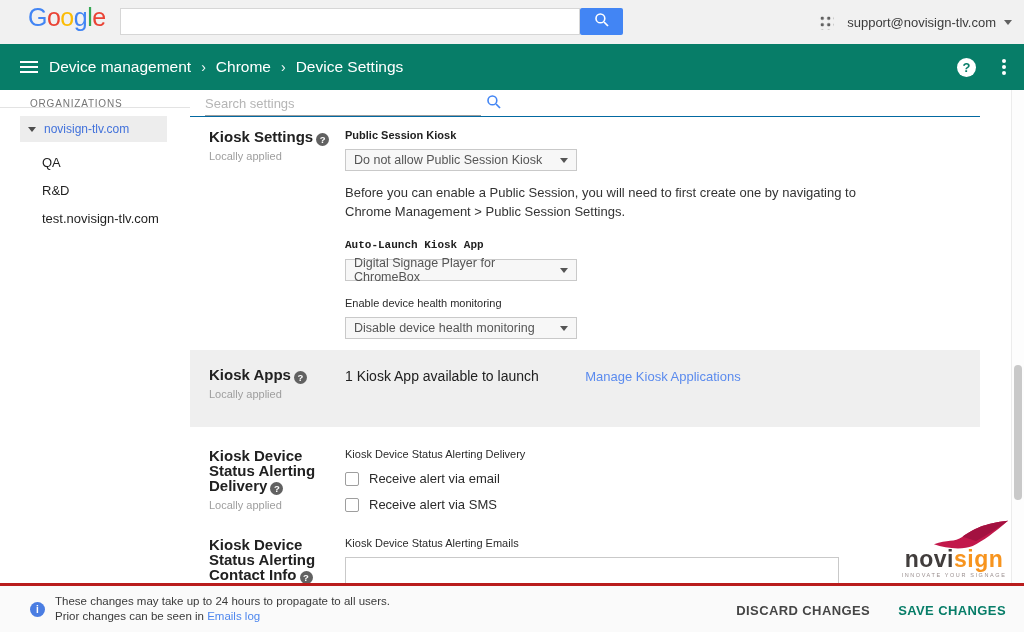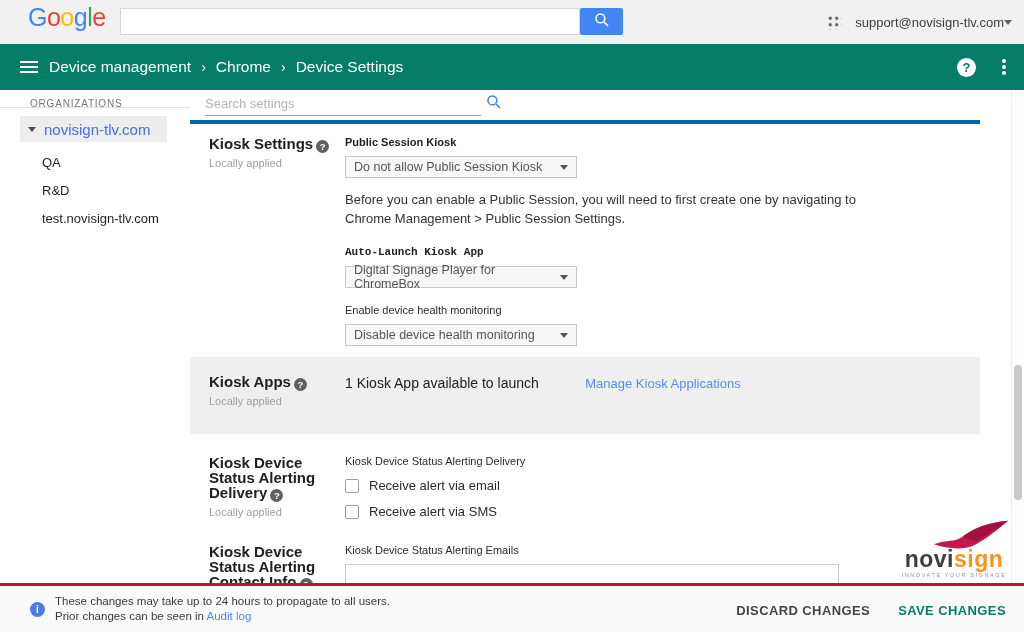--- a/index.html
+++ b/index.html
@@ -14,21 +14,21 @@
   .google-logo .l2 { color:#FBBC05; }
   .google-logo .l4 { color:#34A853; }
   .top-search-input { position:absolute; left:120px; top:8px; width:460px; height:27px;
     border:1px solid #d6d6d6; background:#fff; font-size:13px; padding:0 8px; outline:none; }
   .top-search-btn { position:absolute; left:580px; top:8px; width:43px; height:27px;
     background:#4285f4; border:none; border-radius:2px; display:flex; align-items:center; justify-content:center; cursor:pointer; }
   .top-right { position:absolute; right:12px; top:0; height:44px; display:flex; align-items:center; gap:13px; }
   .apps-icon { width:16px; height:16px;
     background-image:radial-gradient(circle,#616161 1.7px,transparent 1.9px);
     background-size:6.5px 6.5px; background-position:1px 1px; cursor:pointer; }
-  .account { font-size:13px; color:#3c3c3c; display:flex; align-items:center; gap:0; cursor:pointer; }
+  .account { font-size:13px; color:#3c3c3c; display:flex; align-items:center; gap:8px; cursor:pointer; }
   .caret-down { width:0; height:0; border-left:4px solid transparent; border-right:4px solid transparent; border-top:5px solid #616161; }
 
   
   .appbar { height:46px; background:#077d68; display:flex; align-items:center; color:#fff; position:relative; }
   .menu-icon { margin-left:20px; width:18px; cursor:pointer; }
   .menu-icon span { display:block; height:2px; background:#fff; margin:3px 0; }
   .breadcrumb { display:flex; align-items:center; margin-left:11px; font-size:15.5px; }
   .crumb { cursor:pointer; }
   .crumb-sep { margin:0 10px; font-size:14px; color:rgba(255,255,255,.95); }
   .appbar-right { position:absolute; right:18px; display:flex; align-items:center; gap:26px; }
@@ -42,26 +42,26 @@
   .shell { position:absolute; top:90px; left:0; right:0; bottom:49px; display:flex; background:#fff; overflow:hidden; }
 
   
   .sidebar { width:190px; flex:none; }
   .sidebar-header { height:18px; line-height:27px; padding-left:30px; font-size:10px;
     letter-spacing:.8px; color:#757575; border-bottom:1px solid #e3e3e3; }
   .org-selected { margin-top:8px; margin-left:20px; width:147px; height:26px; background:#ededed;
     display:flex; align-items:center; cursor:pointer; }
   .org-expand-icon { margin-left:8px; width:0; height:0; border-left:4px solid transparent;
     border-right:4px solid transparent; border-top:5px solid #4d4d4d; }
-  .org-selected-label { margin-left:8px; font-size:15px; color:#4272db; }
+  .org-selected-label { margin-left:8px; font-size:12px; color:#4272db; }
   .org-item { margin-top:13px; padding-left:42px; font-size:13px; color:#1f1f1f; cursor:pointer; }
 
   
   .main { flex:1; position:relative; padding-right:44px; }
-  .search-row { height:34px; border-bottom:4px solid #0369a1; position:relative; }
+  .search-row { height:27px; border-bottom:1px solid #0369a1; position:relative; }
   .settings-search { position:absolute; left:15px; top:2px; width:276px; height:24px;
     border:none; border-bottom:1px solid #9e9e9e; font-size:13px; color:#333; outline:none; background:transparent; }
   .settings-search::placeholder { color:#b5b5b5; }
   .search-glyph { position:absolute; left:296px; top:4px; }
 
   .settings-row { display:flex; margin-left:19px; }
   .row-label { width:136px; flex:none; }
   .row-title { font-size:15px; font-weight:bold; color:#212121; line-height:15px; }
   .help-icon { display:inline-block; width:13px; height:13px; border-radius:50%; background:#616161;
     color:#fff; font-size:9.5px; font-weight:bold; line-height:13px; text-align:center; vertical-align:-1px; margin-left:3px; }
@@ -265,19 +265,19 @@
 
 <div class="scroll-track">
   <div class="scroll-thumb"></div>
 </div>
 
 <div class="footer">
   <div class="info-icon"></div>
   <div class="footer-text">
     <span>These changes may take up to 24 hours to propagate to all users.</span><br>
     <span>Prior changes can be seen in</span>
-    <a class="audit-link">Audit log</a>
+    <a class="audit-link">Emails log</a>
   </div>
   <div class="footer-actions">
     <button class="btn btn-discard">DISCARD CHANGES</button>
     <button class="btn btn-save">SAVE CHANGES</button>
   </div>
 </div>
 
 </body></html>

